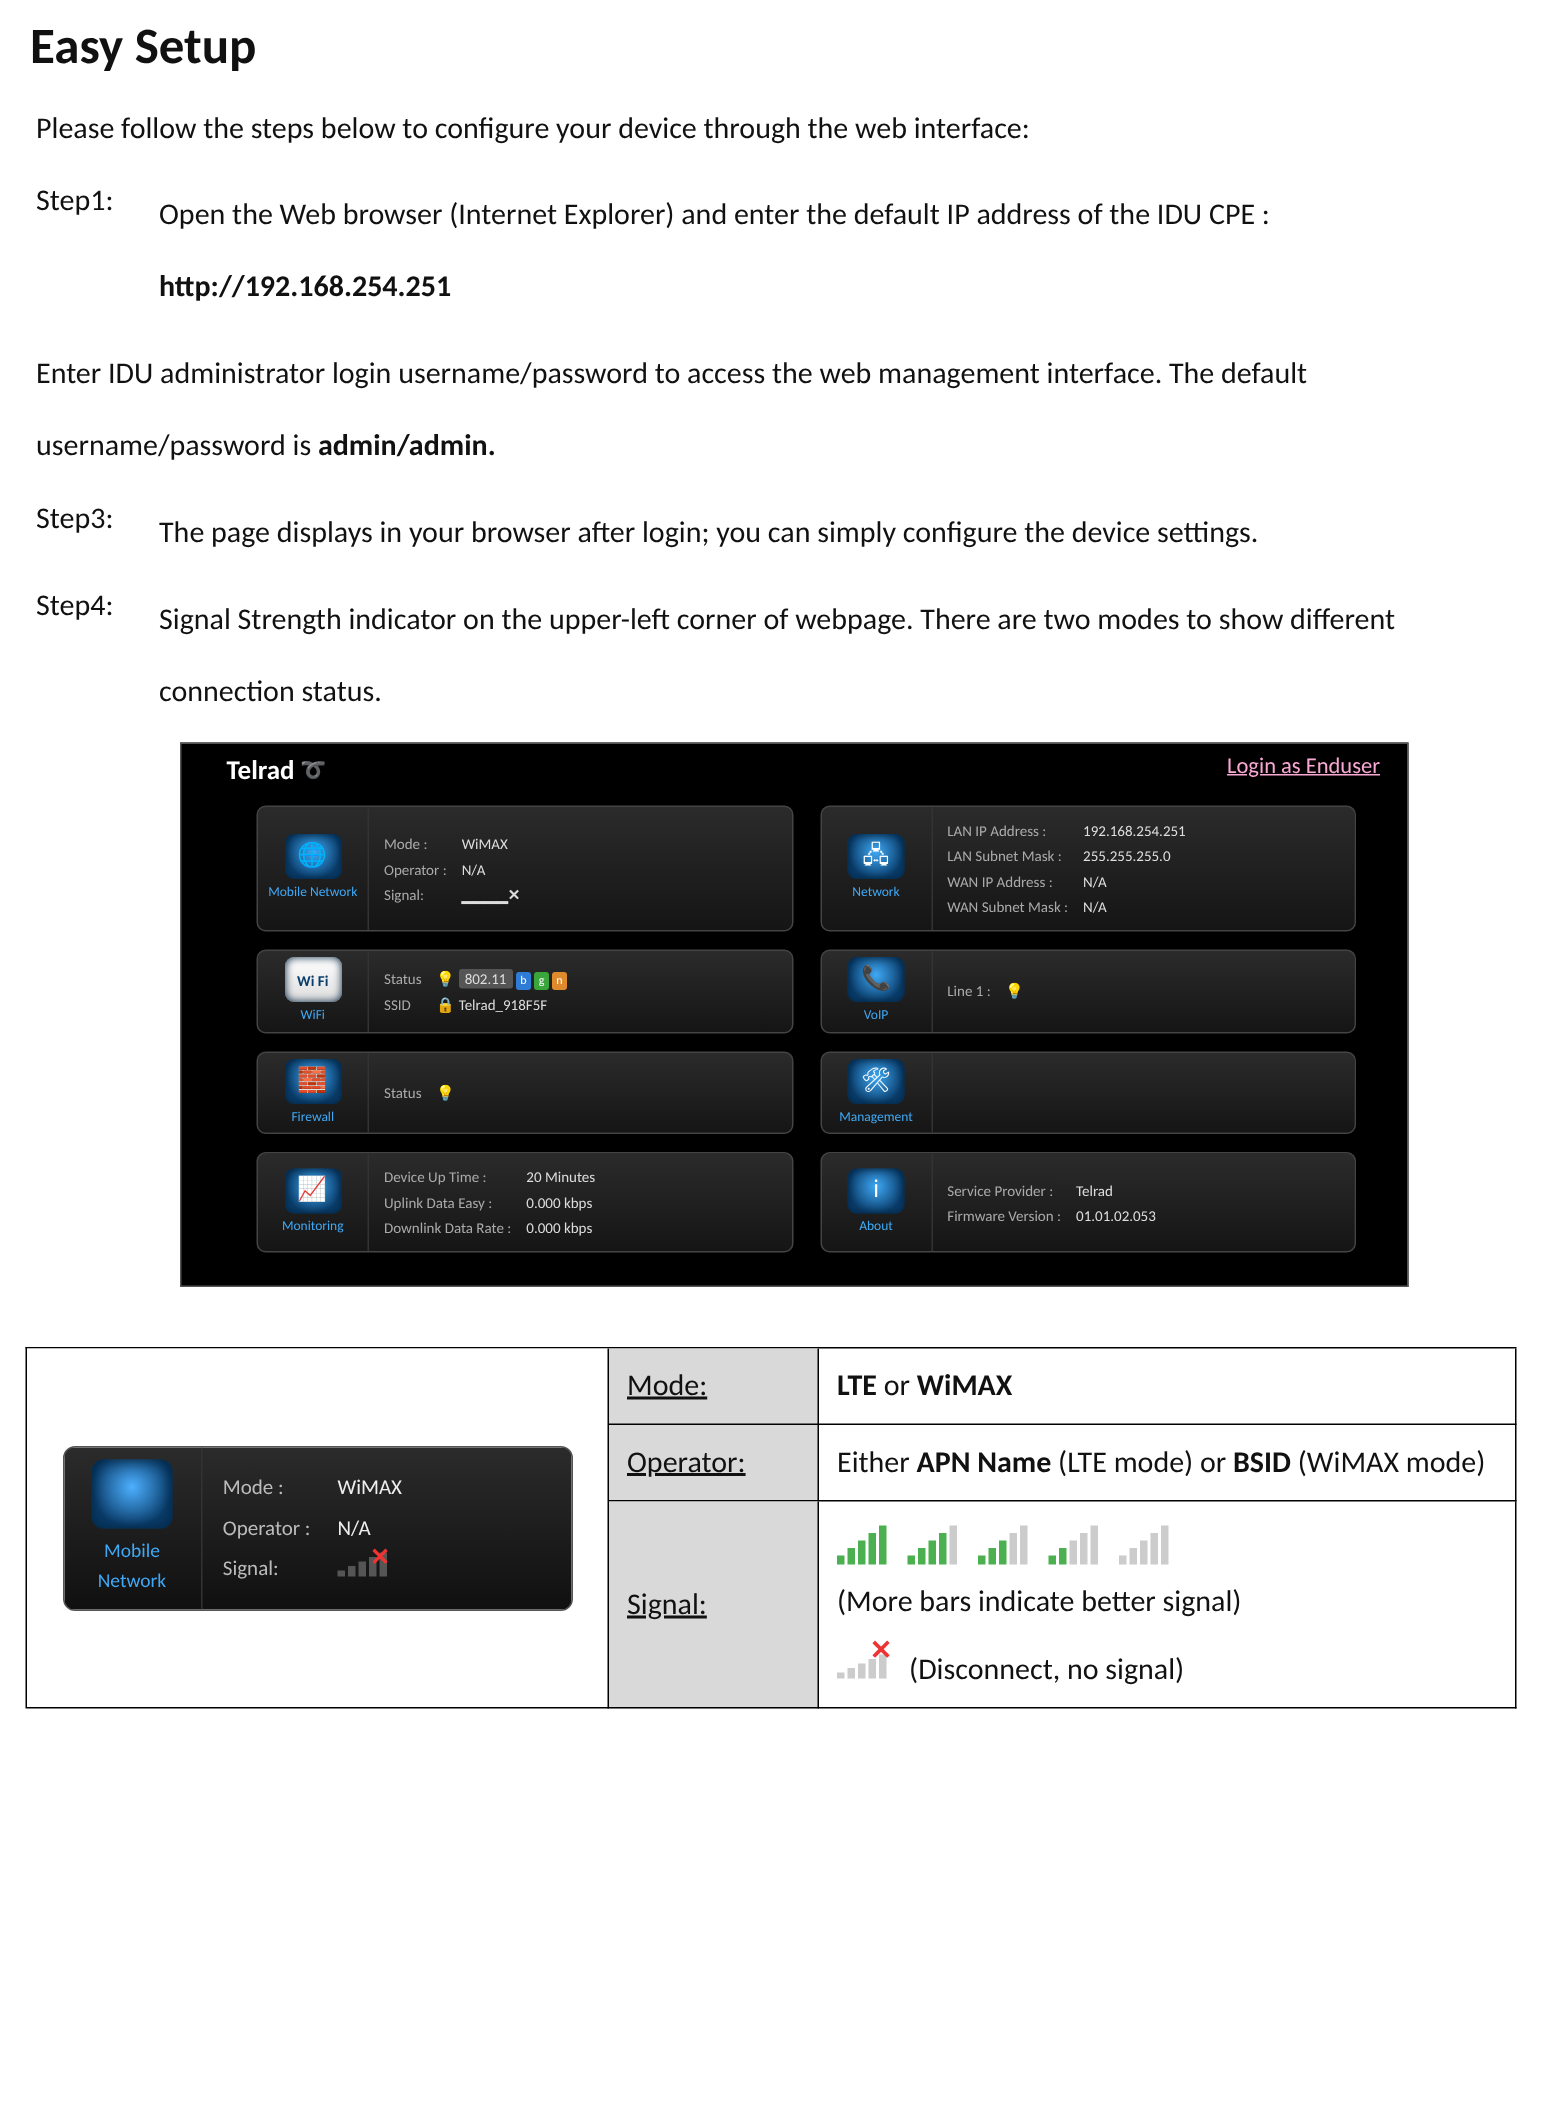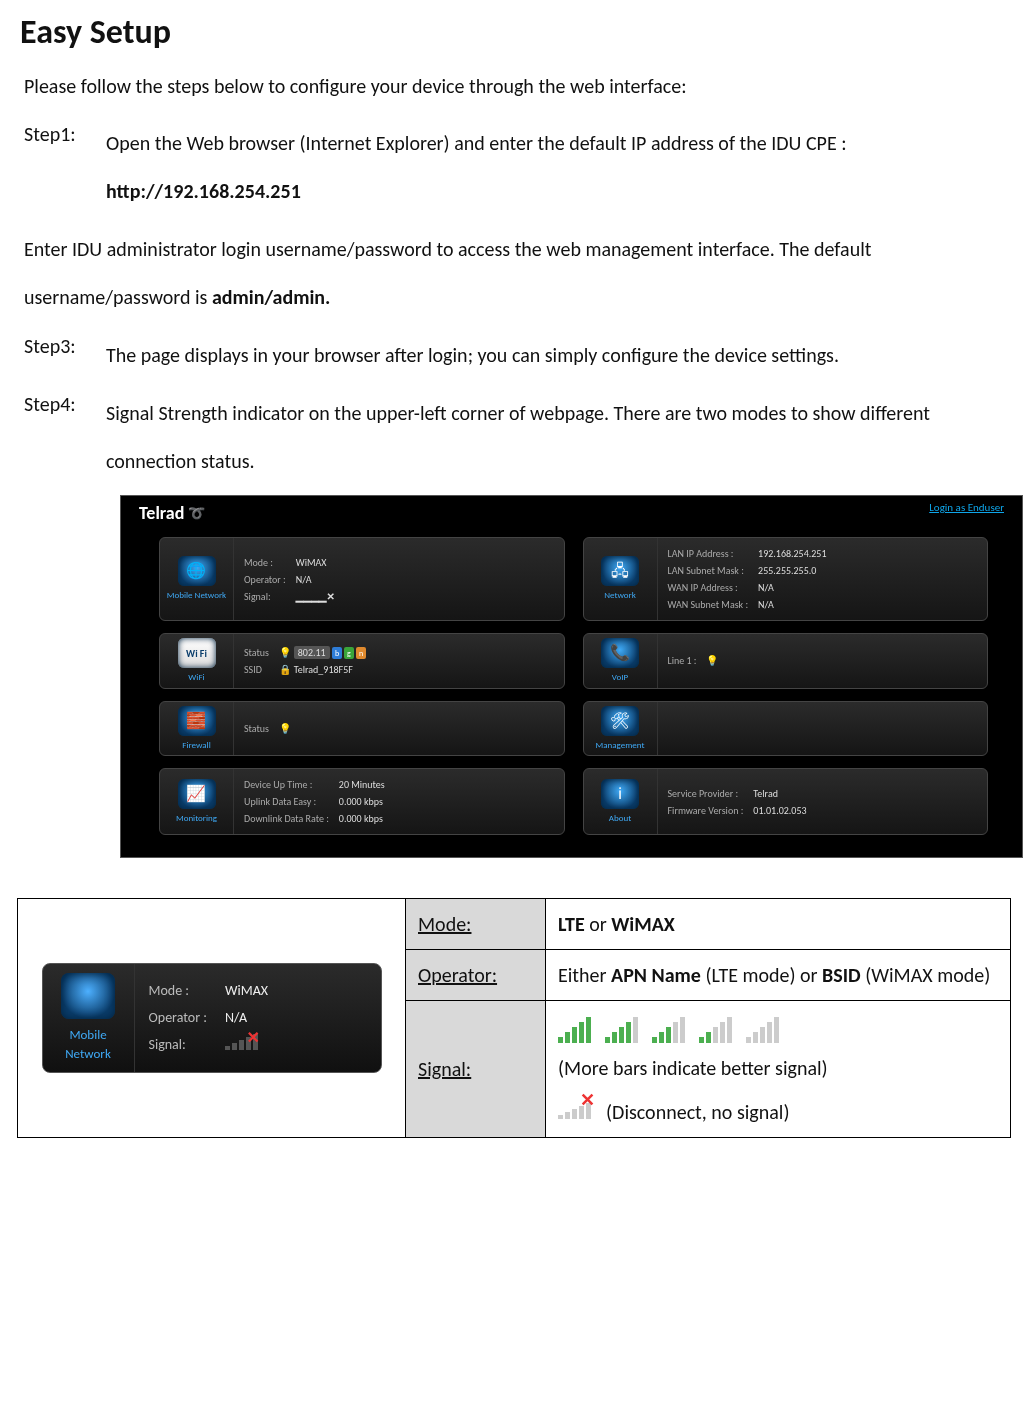--- a/index.html
+++ b/index.html
@@ -25,35 +25,35 @@
     width: 82px;
     flex: 0 0 82px;
   }
   .step-body { flex: 1; line-height: 2.4; }
   .bold { font-weight: 700; }
 
   
   .dash-wrap {
     margin: 4px 0 40px 100px;
     border: 1px solid #555;
-    width: 903px;
+    width: 819px;
     background: #000;
-    padding: 0 0 22px 4px;
+    padding: 0 0 22px 16px;
   }
   .dash-top {
     display: flex;
     justify-content: space-between;
     align-items: flex-start;
     padding: 4px 18px 6px 14px;
     font-size: 12px;
     color: #ccc;
   }
   .brand { font-size: 18px; font-weight: 600; color: #fff; display:flex; align-items:center; gap:4px;}
   .brand .swirl { color:#8cc63f; font-size:14px;}
-  .login-link { color: #0ea5e9; text-decoration: underline; font-size:11px; cursor:pointer;}
+  .login-link { color: #f9a8d4; text-decoration: underline; font-size:15px; cursor:pointer;}
   .dash-grid {
     display: grid;
     grid-template-columns: 1fr 1fr;
     gap: 12px 18px;
     padding: 4px 34px 0 34px;
   }
   .card {
     background: linear-gradient(#2b2b2b, #151515);
     border: 1px solid #444;
     border-radius: 6px;

